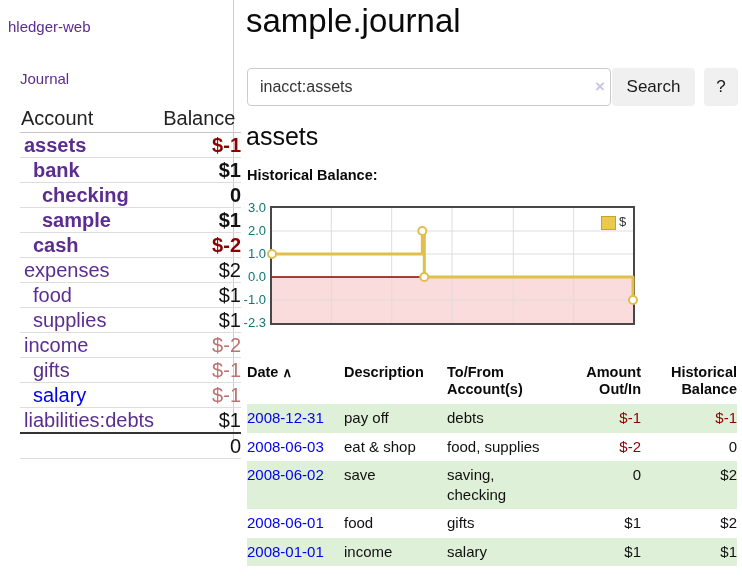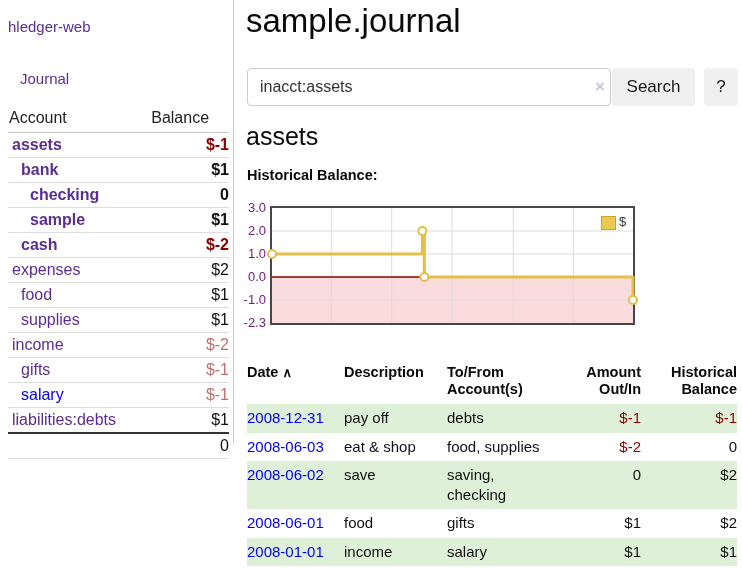--- a/index.html
+++ b/index.html
@@ -4,21 +4,21 @@
 <style>
   html,body{margin:0;padding:0;background:#fff;}
   .page{position:relative;width:742px;height:582px;background:#fff;overflow:hidden;
         font-family:"Liberation Sans",sans-serif;color:#111;}
   a{text-decoration:none;cursor:pointer;}
 
   
   .sidebar{position:absolute;left:0;top:0;width:233px;height:444px;border-right:1px solid #ccc;}
   .app-title{position:absolute;left:8px;top:6px;font-size:15px;color:var(--purple);margin-top:12px;}
   .journal-link{position:absolute;left:20px;top:70px;font-size:15px;color:var(--purple);}
-  .acct-table{position:absolute;left:8px;top:104px;width:221px;border-collapse:collapse;font-size:16px;}
+  .acct-table{position:absolute;left:20px;top:104px;width:221px;border-collapse:collapse;font-size:20px;}
   .acct-table th{font-weight:400;text-align:left;height:26px;border-bottom:1px solid #c6c6c6;color:#222;}
   .acct-table th.num{text-align:left;}
   .acct-table td{height:24px;padding:0;border-bottom:1px solid #ddd;}
   .acct-table td.num{text-align:right;color:#111;}
   .acct-table a{color:var(--purple);}
   .acct-table a.blue{color:var(--blue);}
   .b{font-weight:700;}
   .neg-dark{color:var(--neg-dark) !important;}
   .neg-light{color:var(--neg-light) !important;}
   .acct-table tfoot td{border-top:2px solid #333;border-bottom:1px solid #ddd;}
@@ -33,21 +33,21 @@
         font-size:17px;color:#1a1a1a;font-family:"Liberation Sans",sans-serif;cursor:pointer;}
   .btn-search{left:612px;width:83px;}
   .btn-help{left:704px;width:34px;}
   .acct-heading{position:absolute;left:246px;top:122px;margin:0;font-size:25px;font-weight:500;color:#0a0a0a;}
   .chart-title{position:absolute;left:247px;top:167px;font-size:14.5px;font-weight:700;color:#0a0a0a;}
 
   
   .plot{position:absolute;left:270px;top:206px;width:361px;height:115px;border:2px solid #474747;background:#fff;}
   .plot svg{overflow:visible;display:block;}
   .y-labels{position:absolute;left:226px;top:208px;width:40px;height:119px;}
-  .y-labels span{position:absolute;right:0;font-size:13px;color:#701a75;}
+  .y-labels span{position:absolute;right:0;font-size:13px;color:#0f766e;}
   .x-labels{position:absolute;left:272px;top:327px;width:361px;height:16px;}
   .x-labels span{position:absolute;top:0;transform:translateX(-50%);white-space:nowrap;font-size:12.5px;color:#222;}
   .legend-swatch{position:absolute;left:601px;top:216px;width:15px;height:14px;border:1px solid #c7a32b;box-sizing:border-box;}
   .legend-label{position:absolute;left:619px;top:214px;font-size:13px;color:#333;}
 
   
   .reg-table{position:absolute;left:247px;top:362px;width:490px;border-collapse:collapse;
         table-layout:fixed;font-size:15px;}
   .reg-table th{font-size:14.5px;font-weight:700;text-align:left;vertical-align:top;
         padding:2px 0 7px 0;line-height:1.15;color:#0a0a0a;}

